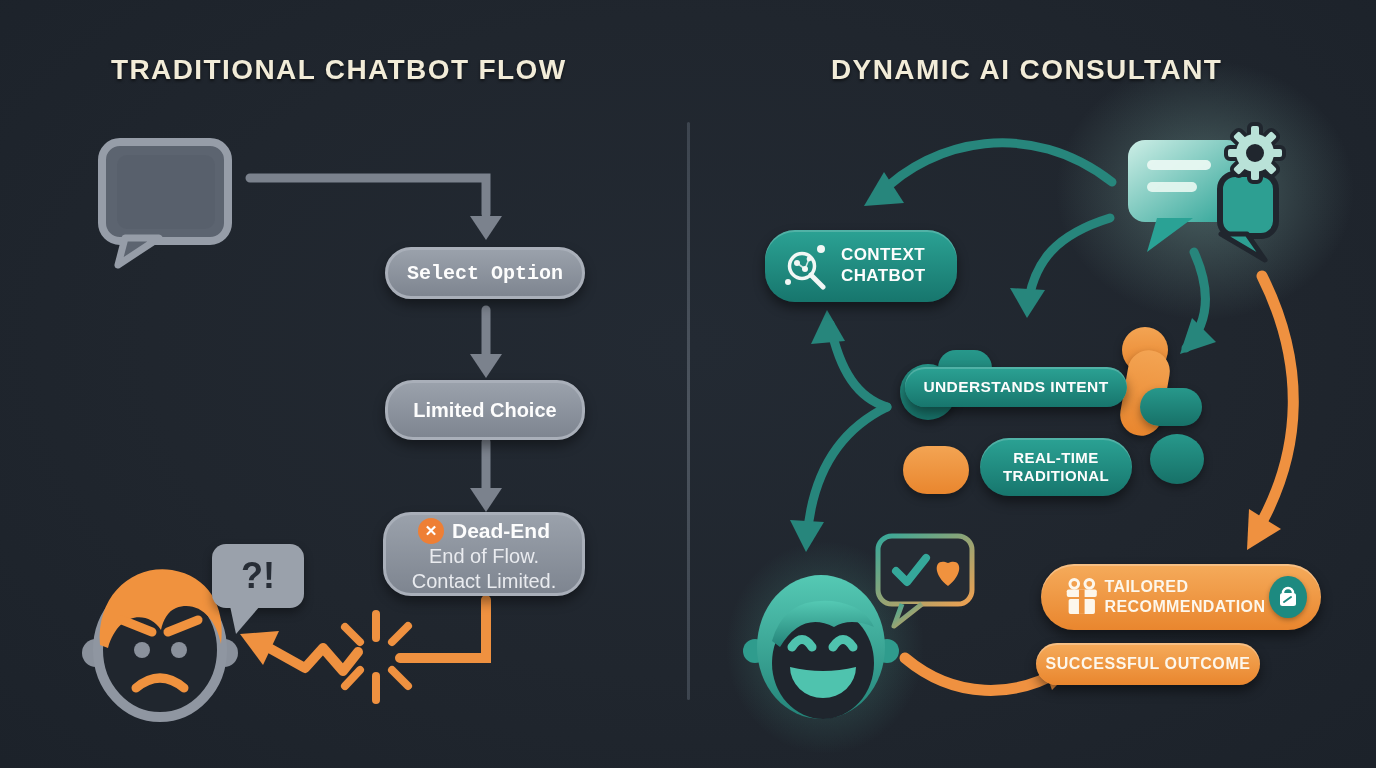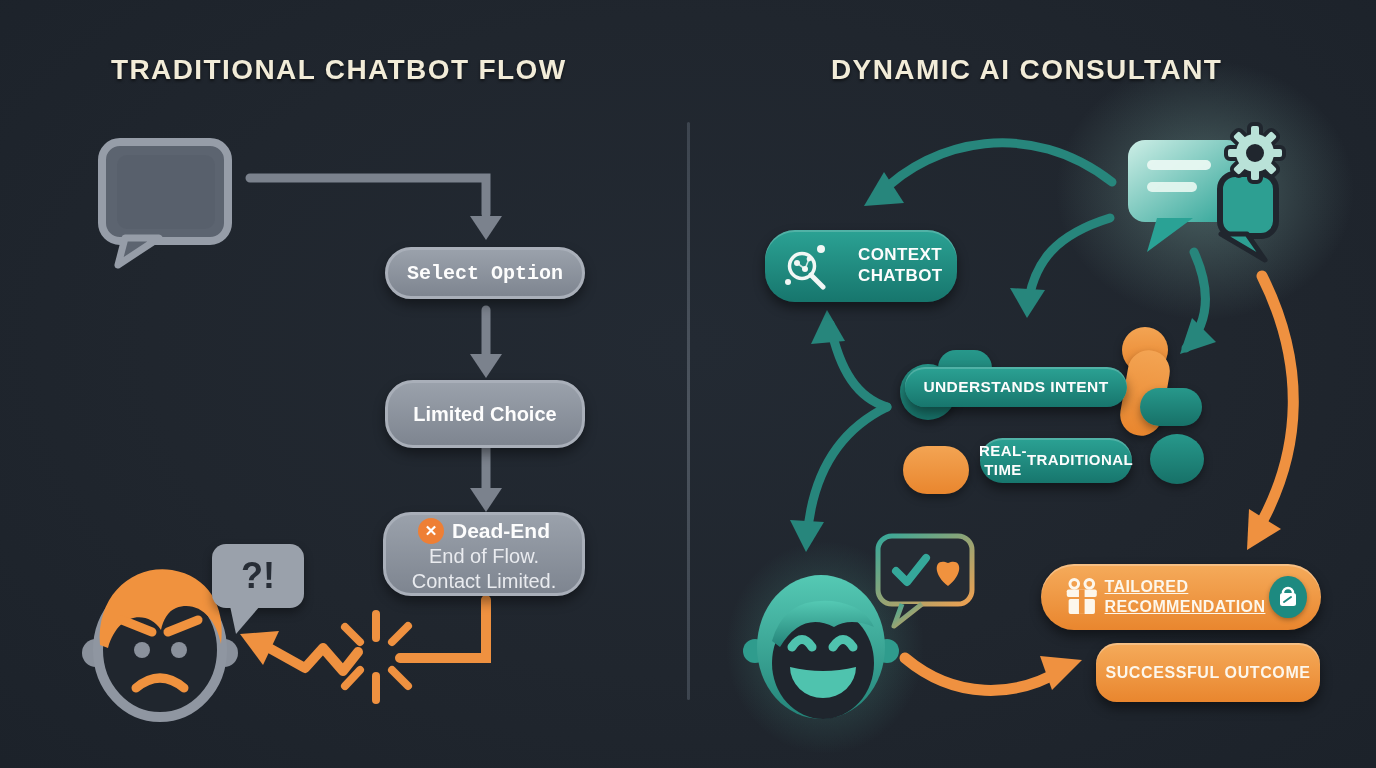--- a/index.html
+++ b/index.html
@@ -51,22 +51,22 @@
   .blob{position:absolute;box-shadow:0 4px 8px rgba(0,0,0,.35);}
   .b-teal{background:linear-gradient(180deg,#27988b,#177168);}
   .b-orange{background:linear-gradient(180deg,#f3a453,#e9862e);}
   .confusion{
     left:212px;top:544px;width:92px;height:64px;border-radius:14px;
     background:#9aa1ab;display:flex;align-items:center;justify-content:center;
     color:#272d36;font-size:36px;font-weight:800;
     box-shadow:0 5px 10px rgba(0,0,0,.35);
   }
   .two-line{display:flex;flex-direction:column;align-items:flex-start;text-align:left;}
-  .ctx-pill{gap:27px;justify-content:flex-start;padding-left:18px;font-size:17px;}
-  .tail-pill{justify-content:center;gap:4px;padding:0 14px 0 22px;text-decoration:underline;}
+  .ctx-pill{gap:10px;justify-content:flex-start;padding-left:18px;font-size:17px;}
+  .tail-pill{justify-content:center;gap:4px;padding:0 14px 0 22px;}
   .badge-circle{
     width:42px;height:42px;border-radius:50%;background:#1d8a80;
     display:flex;align-items:center;justify-content:center;margin-left:auto;
     box-shadow:0 2px 5px rgba(0,0,0,.3);
   }
   svg{display:block;}
 </style>
 </head>
 <body>
 
@@ -123,21 +123,21 @@
 
   <svg class="abs" style="left:95px;top:135px;" width="145" height="135" viewBox="0 0 145 135">
     <rect x="7" y="7" width="126" height="99" rx="18" fill="#5c6470" stroke="#969da8" stroke-width="8"></rect>
     <path d="M30,103 L23,130 L64,103 Z" fill="#5c6470" stroke="#969da8" stroke-width="7" stroke-linejoin="round"></path>
     <rect x="22" y="20" width="98" height="74" rx="10" fill="#555d69" opacity="0.55"></rect>
   </svg>
 
   <div class="abs pill pill-gray" style="left:385px;top:247px;width:200px;height:52px;font-family:Liberation Mono, monospace;">
     <span>Select Option</span>
   </div>
-  <div class="abs pill pill-gray" style="left:385px;top:380px;width:200px;height:68px;">
+  <div class="abs pill pill-gray" style="left:385px;top:380px;width:200px;height:60px;">
     <span>Limited Choice</span>
   </div>
   <div class="abs pill pill-gray dead-end" style="left:383px;top:512px;width:202px;height:84px;">
     <div class="de-row">
       <span class="x-badge">✕</span>
       <span>Dead-End</span>
     </div>
     <span class="de-sub">End of Flow.</span>
     <span class="de-sub">Contact Limited.</span>
   </div>
@@ -208,21 +208,21 @@
     </svg>
     <span class="two-line">
       <span>CONTEXT</span>
       <span>CHATBOT</span>
     </span>
   </div>
 
   <div class="abs pill pill-teal" style="left:905px;top:327px;width:222px;height:40px;border-radius:20px;margin-top:40px;">
     <span>UNDERSTANDS INTENT</span>
   </div>
-  <div class="abs pill pill-teal" style="left:980px;top:438px;width:152px;height:45px;font-size:15px;">
+  <div class="abs pill pill-teal" style="left:980px;top:438px;width:152px;height:58px;flex-direction:column;font-size:15px;">
     <span>REAL-TIME</span>
     <span>TRADITIONAL</span>
   </div>
 
   <svg class="abs" style="left:740px;top:555px;" width="170" height="180" viewBox="0 0 170 180">
     <defs>
       <linearGradient id="faceGrad" x1="0" y1="0" x2="0" y2="1">
         <stop offset="0" stop-color="#55c9b4"></stop>
           <stop offset="1" stop-color="#238378"></stop>
       </linearGradient>
@@ -264,17 +264,17 @@
     </span>
     <span class="badge-circle">
       <svg width="24" height="24" viewBox="0 0 24 24">
         <path d="M7,8 a5,5 0 0 1 10,0" stroke="#fff" stroke-width="2.4" fill="none"></path>
         <rect x="4" y="8" width="16" height="13" rx="2.5" fill="#fff"></rect>
         <line x1="8" y1="17" x2="15" y2="12" stroke="#1d8a80" stroke-width="2" stroke-linecap="round"></line>
       </svg>
     </span>
   </div>
 
-  <div class="abs pill pill-orange" style="left:1096px;top:643px;width:224px;height:59px;border-radius:21px;letter-spacing:.6px;">
+  <div class="abs pill pill-orange" style="left:1036px;top:643px;width:224px;height:42px;border-radius:21px;letter-spacing:.6px;">
     <span>SUCCESSFUL OUTCOME</span>
   </div>
 
 </div>
 
 </body></html>

